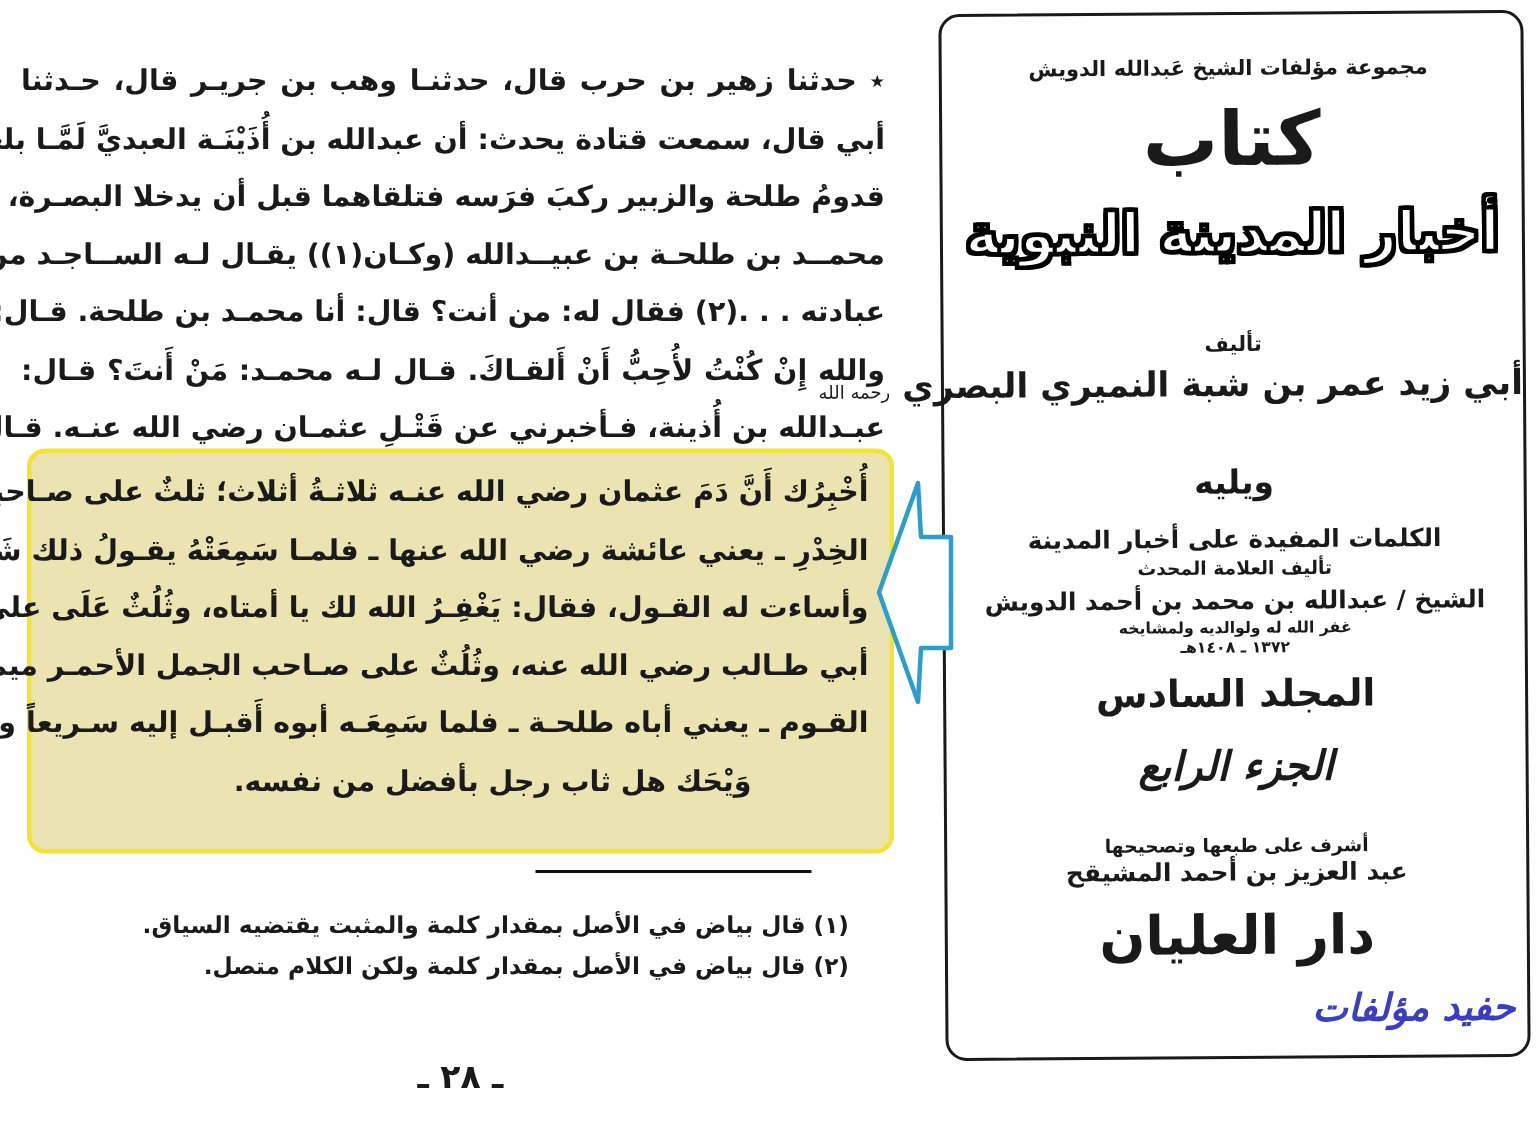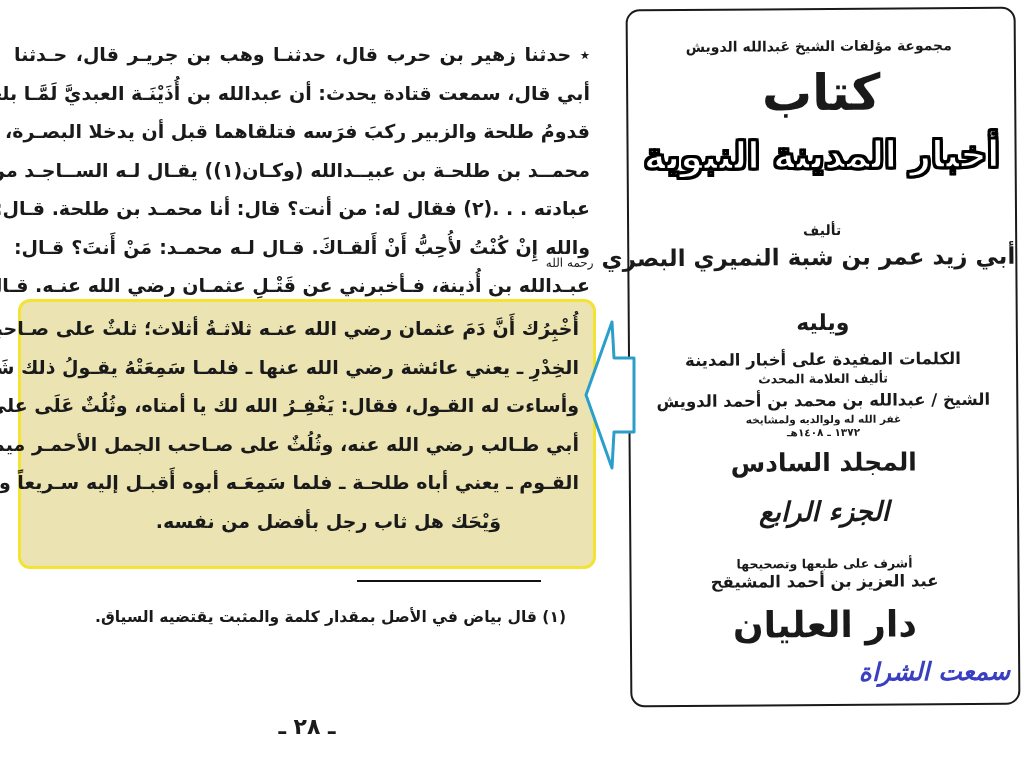--- a/index.html
+++ b/index.html
@@ -18,21 +18,21 @@
                    padding:7px 14px 0 14px; }
   .highlight-box .tline { background:transparent; }
   .tline.last-line { text-align:right; text-align-last:right; padding-left:0; padding-right:78px; }
 
   .footnote-rule { position:absolute; top:580px; left:357px; width:184px; height:0;
                    border-top:2px solid #111; }
   .footnotes { position:absolute; top:604px; right:34px; left:60px; direction:rtl; }
   .fline { font-size:15.5px; font-weight:bold; line-height:27px; text-align:right; white-space:nowrap; }
 
   .page-number { position:absolute; top:706px; left:252px; width:110px; text-align:center;
-                 font-size:22px; font-weight:bold; direction:rtl;margin-top:8px; }
+                 font-size:22px; font-weight:bold; direction:rtl; }
 
   
   .callout-arrow { position:absolute; left:583px; top:315px; width:54px; height:158px; z-index:6; }
 
   
   .cover { position:absolute; left:628px; top:8px; width:390px; height:698px;
            background:#fff; border:2.5px solid #1a1a1a; border-radius:14px;
            transform:rotate(-0.4deg); z-index:2; direction:rtl; }
   .cover-inner { position:relative; width:100%; height:100%; }
   .crow { position:absolute; left:0; width:100%; text-align:center; direction:rtl; white-space:nowrap; }
@@ -82,20 +82,21 @@
       <div class="tline">وأساءت له القـول، فقال: يَغْفِـرُ الله لك يا أمتاه، وثُلُثٌ عَلَى عليٍّ بن</div>
       <div class="tline">أبي طـالب رضي الله عنه، وثُلُثٌ على صـاحب الجمل الأحمـر ميمنة</div>
       <div class="tline">القـوم ـ يعني أباه طلحـة ـ فلما سَمِعَـه أبوه أَقبـل إليه سـريعاً وقـال:</div>
       <div class="tline last-line">وَيْحَك هل ثاب رجل بأفضل من نفسه.</div>
     </div>
 
     <div class="footnote-rule"></div>
 
     <div class="footnotes">
       <div class="fline">(١) قال بياض في الأصل بمقدار كلمة والمثبت يقتضيه السياق.</div>
+      <div class="fline">(٢) قال بياض في الأصل بمقدار كلمة ولكن الكلام متصل.</div>
     </div>
 
     <div class="page-number">ـ ٢٨ ـ</div>
   </div>
 
   <svg class="callout-arrow" viewBox="0 0 54 158" xmlns="http://www.w3.org/2000/svg">
     <polygon points="3,80 29,7 31,43 51,43 51,117 31,117 29,153" fill="#ffffff" stroke="#2b9fc9" stroke-width="3" stroke-linejoin="round"></polygon>
   </svg>
 
   <div class="cover">
@@ -129,18 +130,18 @@
       <div class="crow c-volume">المجلد السادس</div>
 
       <div class="crow c-part">الجزء الرابع</div>
 
       <div class="crow c-suplabel">أشرف على طبعها وتصحيحها</div>
 
       <div class="crow c-supervisor">عبد العزيز بن أحمد المشيقح</div>
 
       <div class="crow c-publisher">دار العليان</div>
 
-      <div class="crow c-watermark">سمعت الشراة</div>
+      <div class="crow c-watermark">حفيد مؤلفات</div>
 
     </div>
   </div>
 
 </div>
 
 </body></html>

